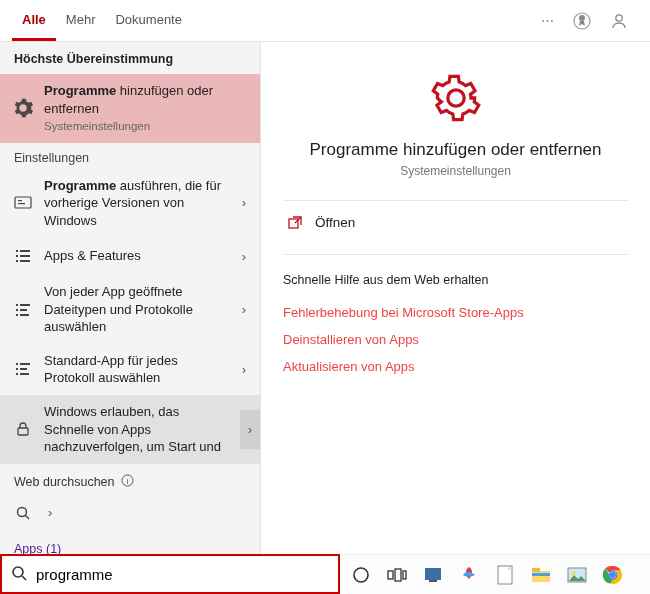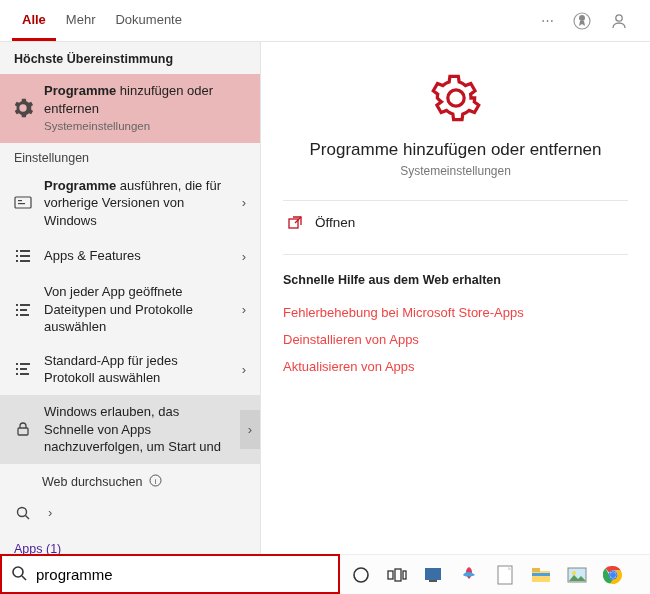--- a/index.html
+++ b/index.html
@@ -82,41 +82,41 @@
   .result .rtext .title { font-size: 13px; }
   .result .rtext .title b { font-weight: 600; }
   .result .rtext .sub { font-size: 11.5px; color: #666; margin-top: 2px; }
   .result .chevr { color: #555; font-size: 13px; padding: 0 4px; }
   .result.hover-grey .chevr-box {
     background: #d0d0d0;
     padding: 12px 8px;
     margin: -8px -10px -8px 0;
   }
 
-  .web-header { display: flex; align-items: center; gap: 6px; padding: 10px 14px 4px; font-size: 12.5px; color: #333; margin-left: 28px; }
+  .web-header { display: flex; align-items: center; gap: 6px; padding: 10px 14px 4px; font-size: 12.5px; color: #333; }
   .apps-header { padding: 10px 14px 4px; font-size: 12.5px; color: #4c1d95; }
 
   .left-fill { flex: 1; }
 
   .right {
     flex: 1;
     background: #fff;
     padding: 28px 22px 10px;
     overflow: hidden;
   }
   .detail-icon { display: flex; justify-content: center; margin-bottom: 14px; }
   .detail-title { text-align: center; font-size: 17px; font-weight: 400; margin-bottom: 4px; }
   .detail-sub { text-align: center; font-size: 12px; color: #777; margin-bottom: 22px; }
   .divider { height: 1px; background: #e6e6e6; margin: 6px 0 0; }
   .open-row {
     display: flex; align-items: flex-start; gap: 12px;
     padding: 14px 4px; font-size: 13.5px; cursor: pointer;
   }
   .open-row .oicon { color: #c00; }
-  .help-header { font-size: 12.5px; font-weight: 700; margin: 18px 0 12px; }
+  .help-header { font-size: 12.5px; font-weight: 400; margin: 18px 0 12px; }
   .help-link { font-size: 13px; color: #ef4444; padding: 6px 0; cursor: pointer; }
 
   .searchbar {
     position: absolute;
     left: 0; bottom: 0;
     width: 340px;
     height: 40px;
     border: 2px solid #c00;
     background: #fff;
     display: flex;

